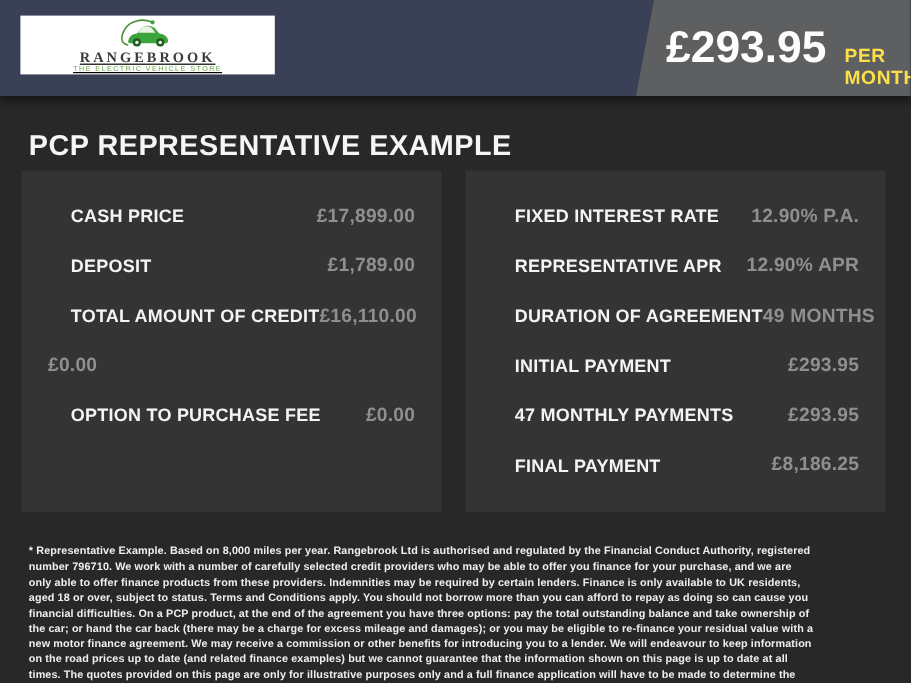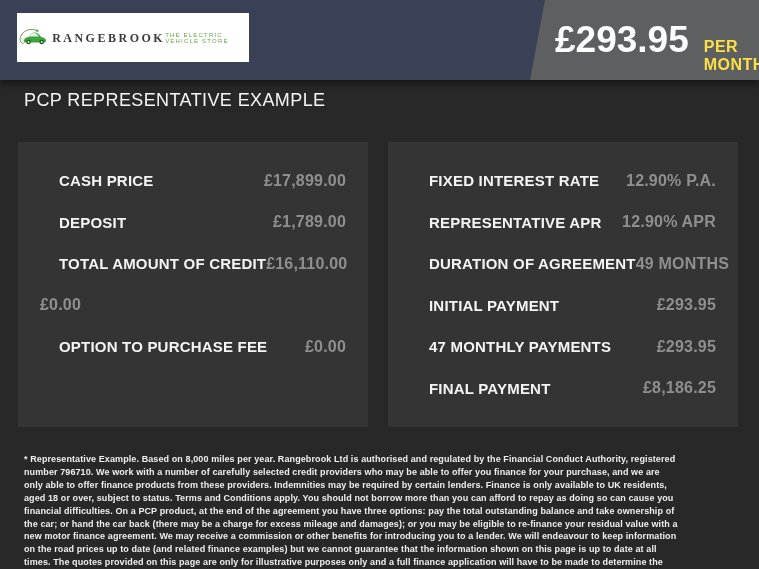--- a/index.html
+++ b/index.html
@@ -11,24 +11,24 @@
     overflow:hidden;
   }
   
   .top-bar{
     position:absolute;top:0;left:0;width:759px;height:80px;
     background:#3a4156;
     box-shadow:0 4px 7px rgba(0,0,0,.45);
     z-index:2;
   }
   .logo-box{
-    position:absolute;left:17px;top:13px;width:232px;height:49px;
+    position:absolute;left:17px;top:13px;width:212px;height:49px;
     background:#ffffff;
-    display:flex;flex-direction:row;align-items:center;justify-content:center;
-    line-height:1;cursor:pointer;
+    display:flex;flex-direction:column;align-items:center;justify-content:center;
+    line-height:1;cursor:pointer;text-decoration:underline;
   }
   .logo-car{width:52px;height:26px;margin-bottom:1px;}
   .logo-name{
     font-family:"Liberation Serif", serif;
     font-size:12px;font-weight:bold;color:#3b3b3b;
     letter-spacing:2.5px;
   }
   .logo-tagline{
     font-size:6px;color:#6aa744;letter-spacing:1.2px;margin-top:1px;
     font-family:"Liberation Sans", sans-serif;
@@ -43,22 +43,22 @@
   .price-big{
     font-size:37px;font-weight:bold;color:#fdfdfd;
     margin-left:26px;line-height:80px;letter-spacing:0px;
   }
   .price-suffix{
     font-size:16px;font-weight:bold;color:#fde047;
     margin-left:15px;letter-spacing:.5px;
   }
   
   .page-title{
-    position:absolute;left:24px;top:90px;margin:0;
-    font-size:18px;font-weight:normal;color:#f5f5f5;
+    position:absolute;left:24px;top:108px;margin:0;
+    font-size:24px;font-weight:bold;color:#f5f5f5;
     letter-spacing:.4px;
   }
   .panel{
     position:absolute;top:142px;width:350px;height:285px;
     background:#343434;
     box-sizing:border-box;
     padding:18px 22px;
     display:flex;flex-direction:column;
   }
   .panel.left{left:18px;}

